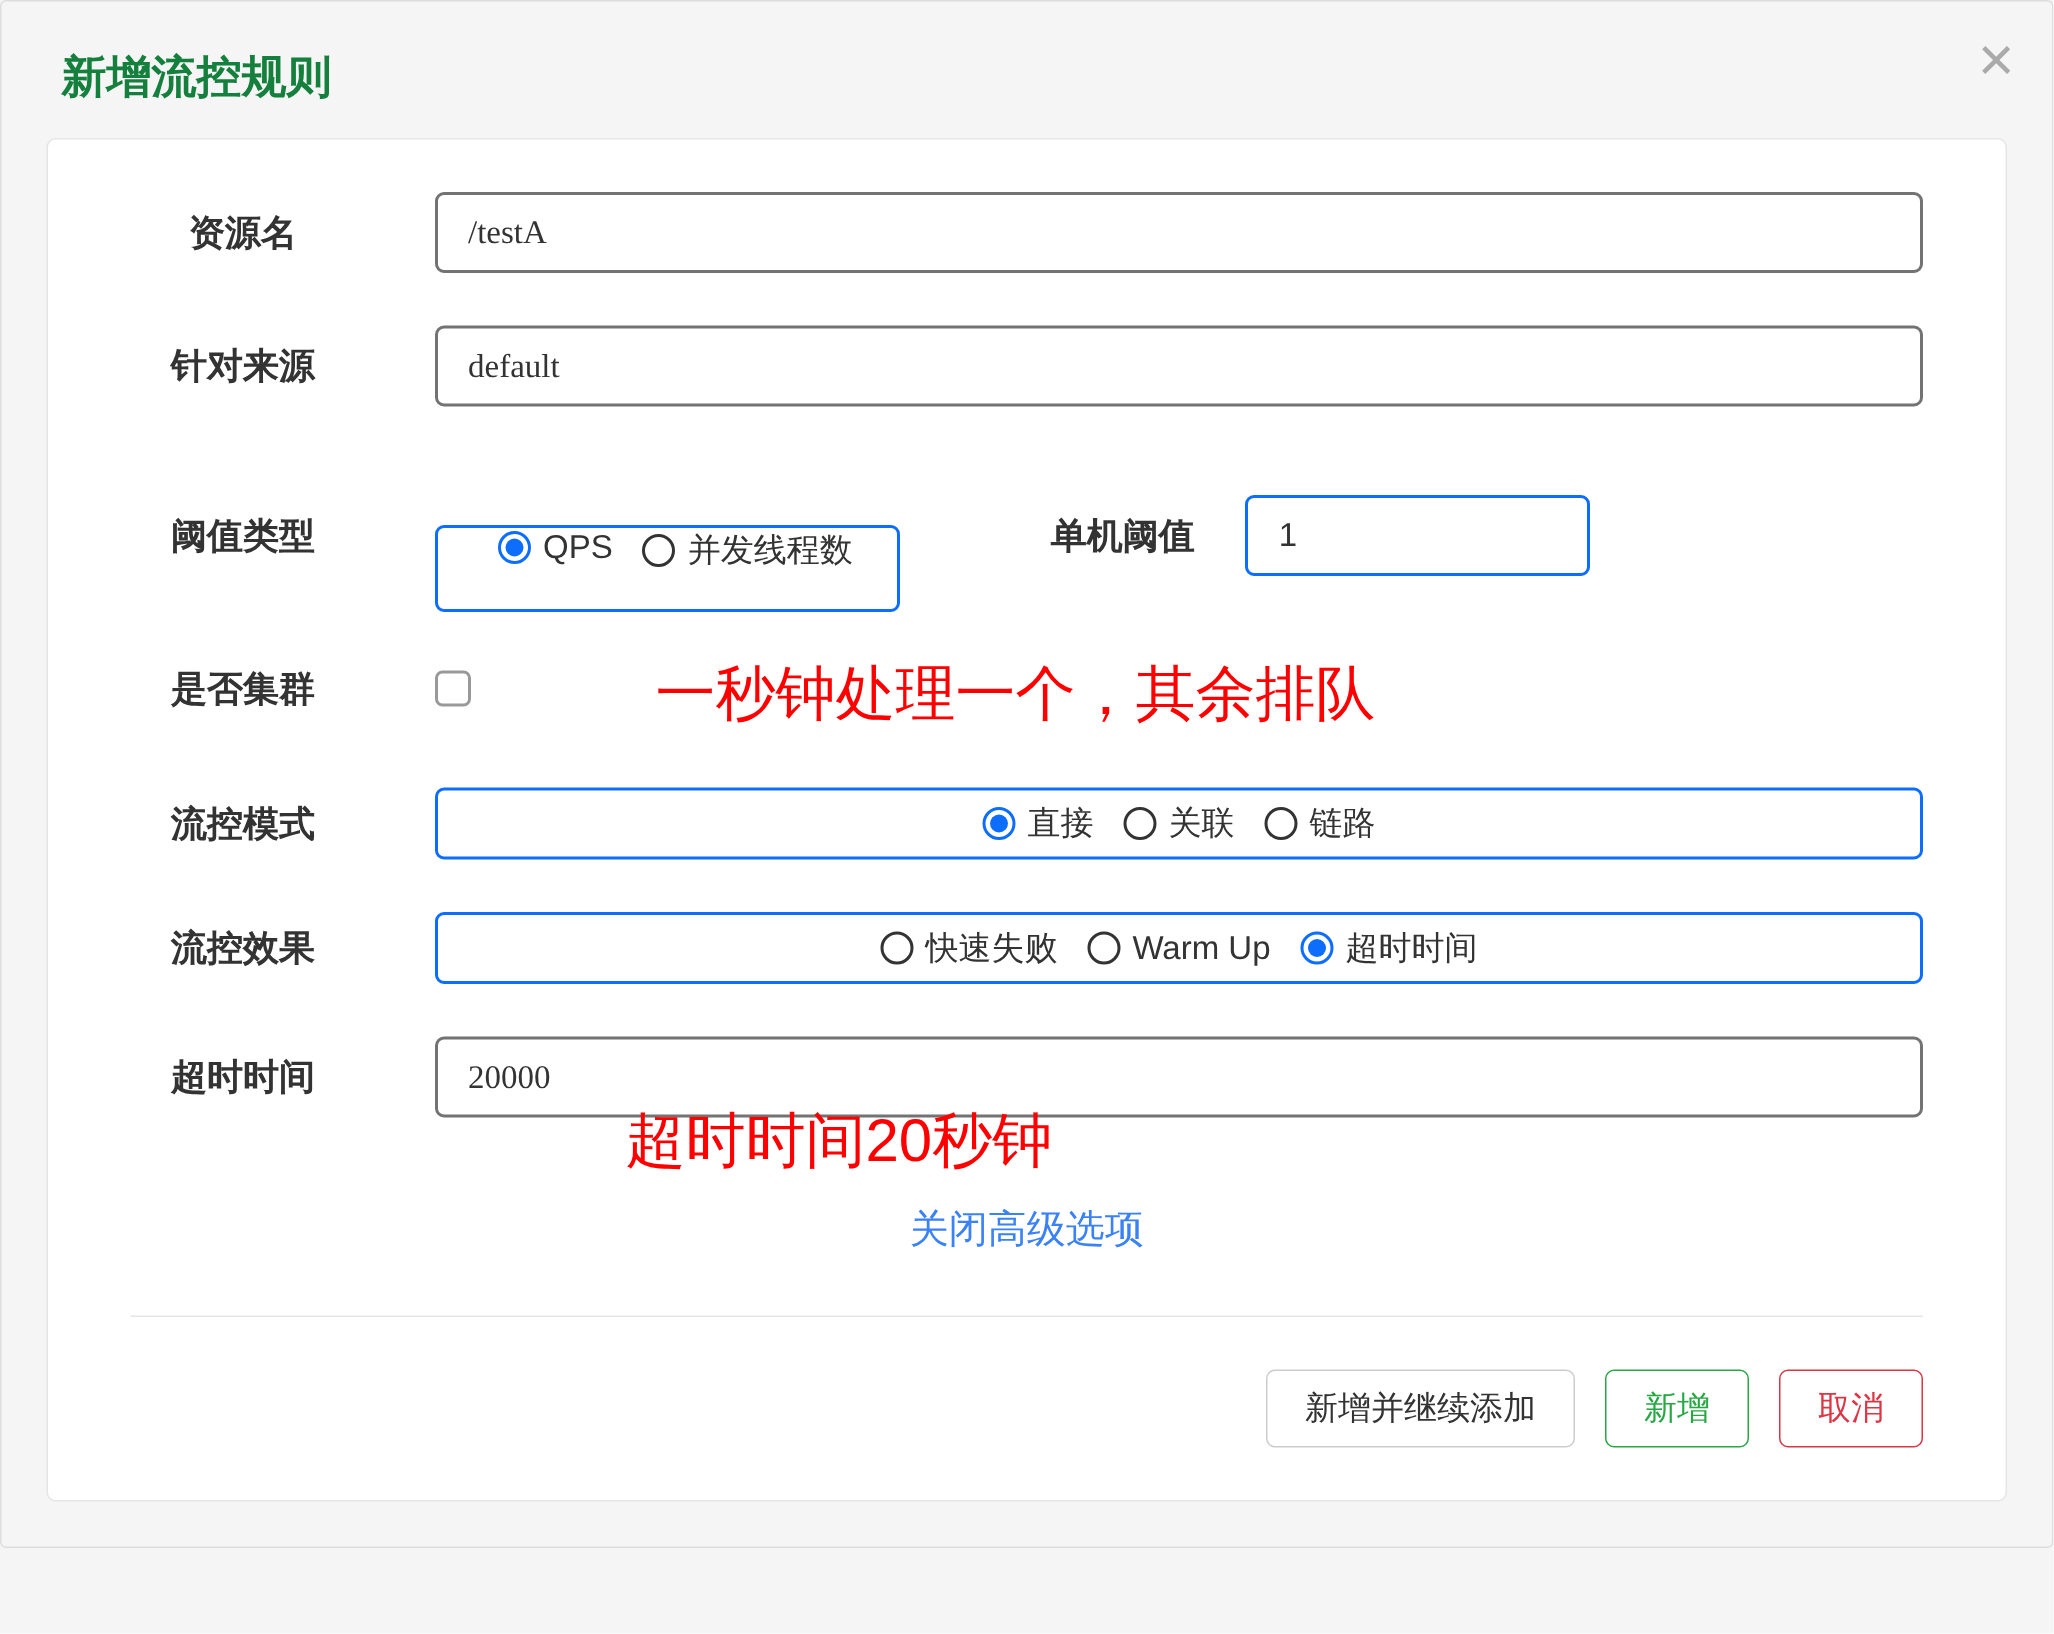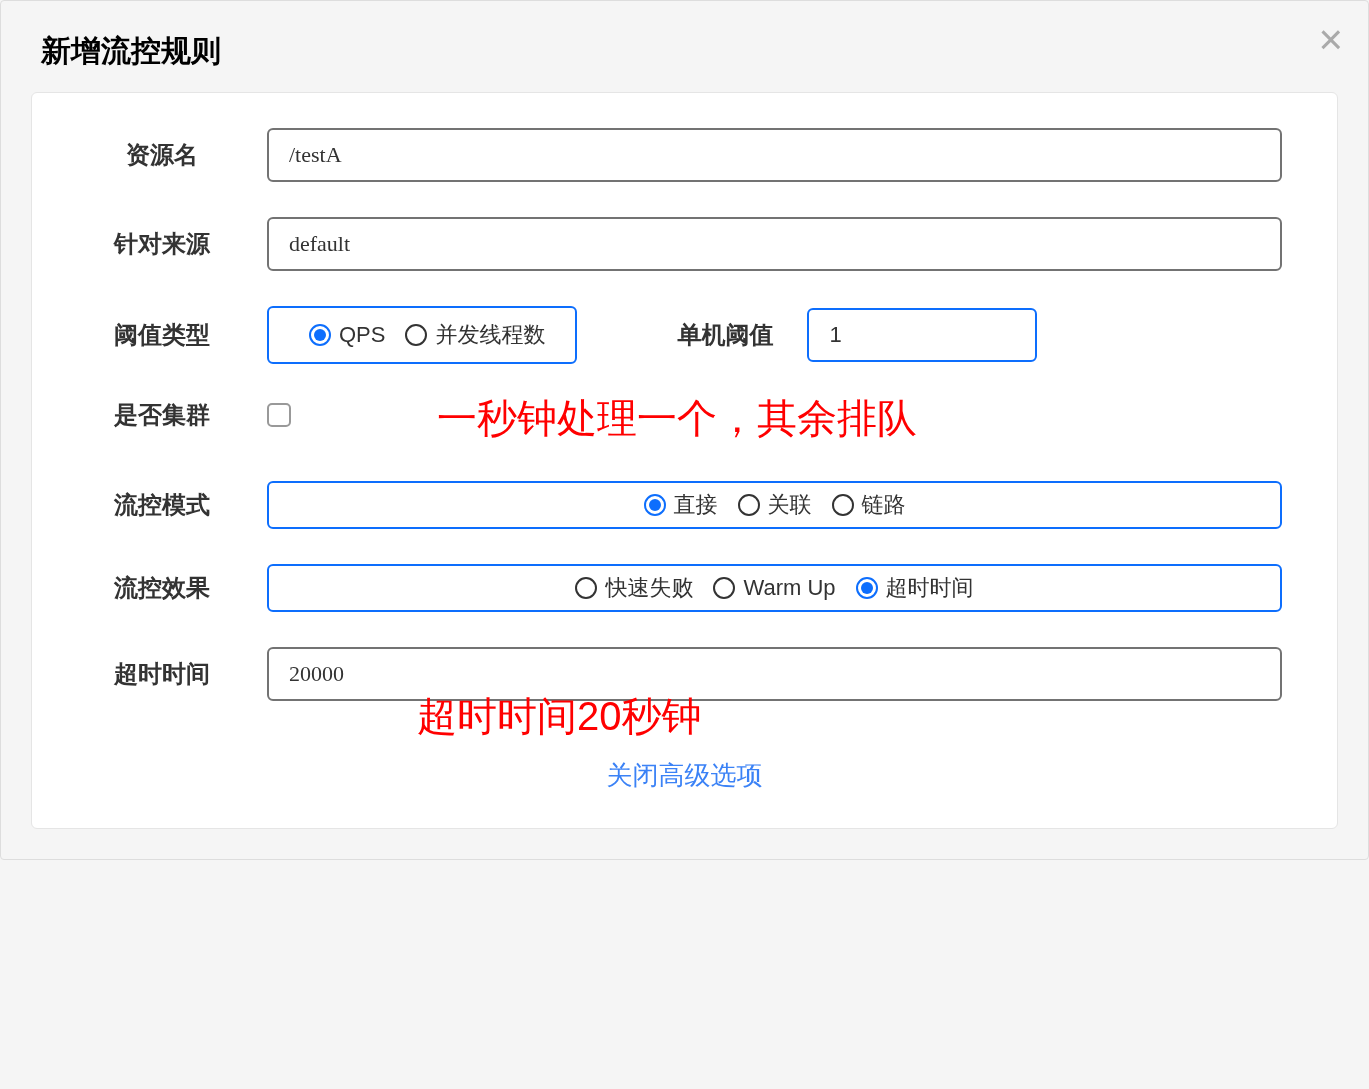--- a/index.html
+++ b/index.html
@@ -24,21 +24,21 @@
       border-radius: 4px;
       width: 1369px;
     }
     .modal-header {
       padding: 30px 40px 20px 40px;
       position: relative;
     }
     .modal-title {
       font-size: 30px;
       font-weight: bold;
-      color: #000000;
+      color: #15803d;
     }
     .close-btn {
       position: absolute;
       top: 18px;
       right: 25px;
       font-size: 42px;
       color: #aaa;
       cursor: pointer;
       line-height: 1;
       font-weight: 300;
@@ -48,20 +48,21 @@
       margin: 0 30px 30px 30px;
       border: 1px solid #e5e5e5;
       border-radius: 6px;
       padding: 35px 55px 35px 55px;
     }
     .form-row {
       display: flex;
       align-items: center;
       margin-bottom: 35px;
       position: relative;
+      gap: 23px;
     }
     .form-label {
       width: 150px;
       font-size: 24px;
       color: #333;
       font-weight: bold;
       text-align: center;
       flex-shrink: 0;
     }
     .form-control-wrap {
@@ -123,23 +124,24 @@
     .threshold-row {
       display: flex;
       align-items: center;
       gap: 0;
     }
     .threshold-left {
       border: 2px solid #0d6efd;
       border-radius: 6px;
       height: 58px;
       display: flex;
-      align-items: center;
+      align-items: flex-start;
       padding: 0 30px 0 40px;
       gap: 20px;
+      margin-top: 44px;
     }
     .threshold-label {
       font-size: 24px;
       font-weight: bold;
       color: #333;
       margin-left: 100px;
       margin-right: 34px;
     }
     .threshold-input {
       width: 230px;
@@ -301,15 +303,20 @@
     <div class="form-row" style="margin-bottom:10px;">
       <div class="form-label">超时时间</div>
       <div class="form-control-wrap">
         <input type="text" class="text-input" value="20000" style="">
       </div>
       <div class="annotation" style="left:330px; top:42px;">超时时间20秒钟</div>
     </div>
 
     <div class="close-advanced">关闭高级选项</div>
 
+    <div class="modal-footer">
+      <div class="btn btn-default">新增并继续添加</div>
+      <div class="btn btn-success">新增</div>
+      <div class="btn btn-danger">取消</div>
+    </div>
 
   </div>
 </div>
 
 </body></html>

